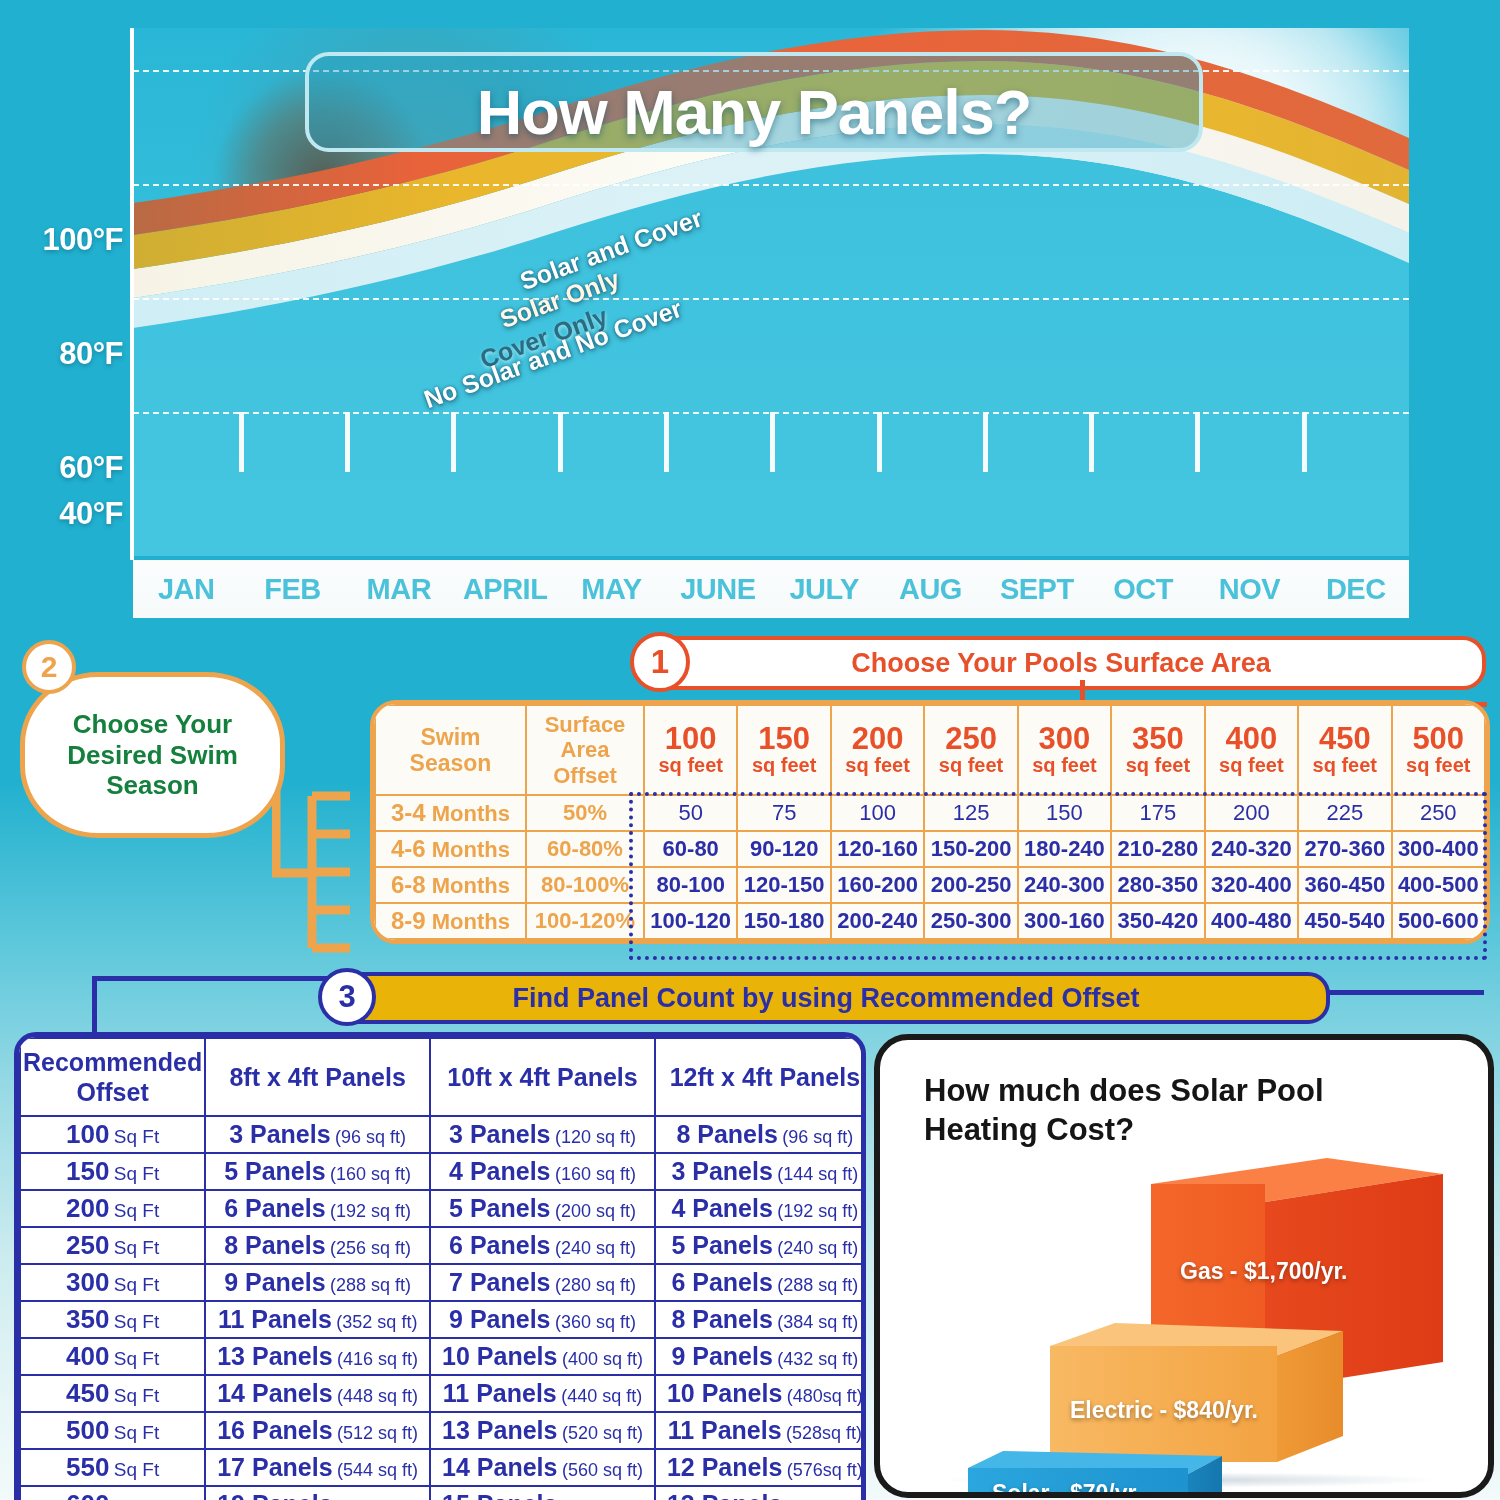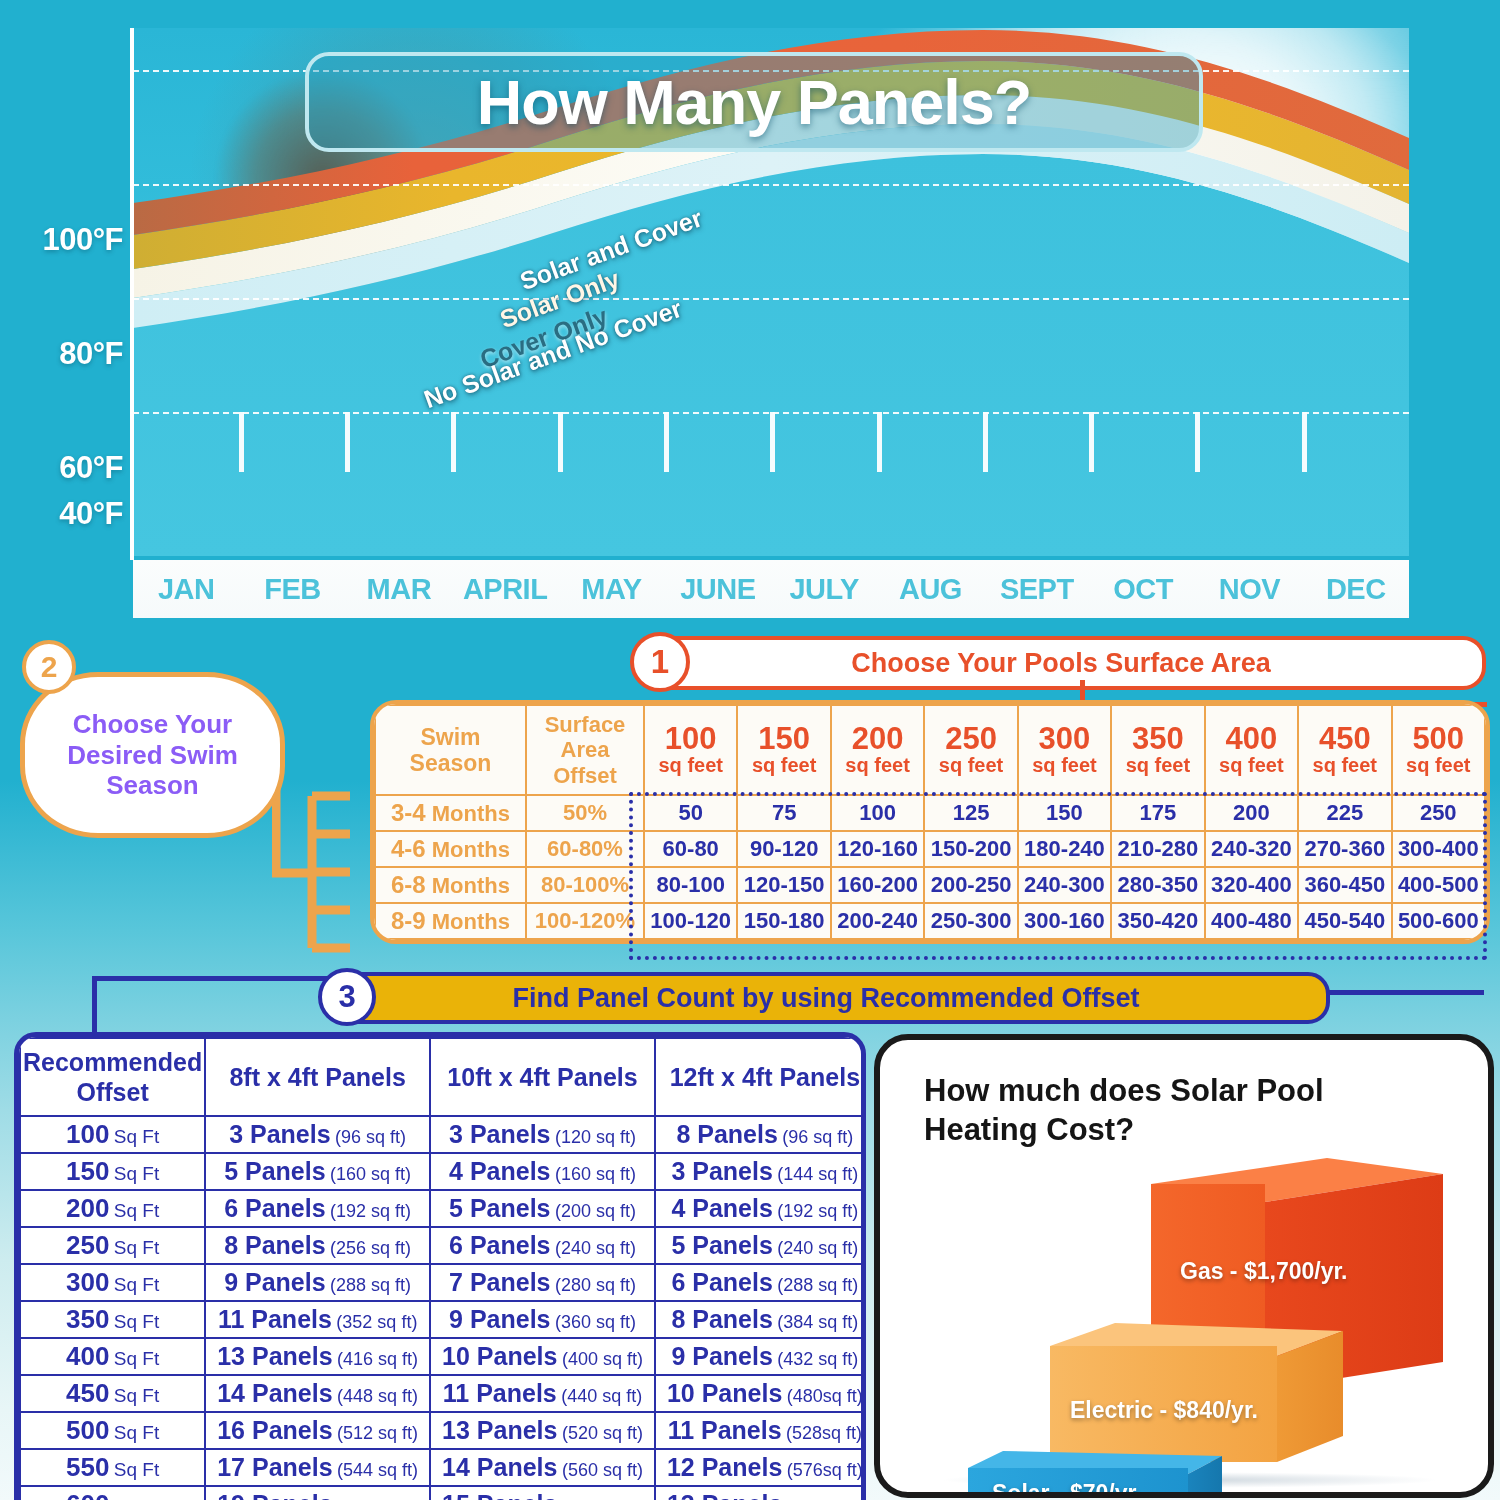--- a/index.html
+++ b/index.html
@@ -44,21 +44,21 @@
 
   #months{position:absolute;left:133px;top:560px;width:1276px;height:58px;
           background:linear-gradient(180deg,#fbfdfd 0%,#f6fafb 100%);display:flex;align-items:center;}
   #months div{flex:1;text-align:center;color:#4cc2da;font-weight:bold;font-size:29px;letter-spacing:-.5px;}
 
   
   #title-banner{
     position:absolute;left:305px;top:52px;width:890px;height:92px;
     border:4px solid #bfe8f0;border-radius:24px;
     background:rgba(40,160,190,.42);
-    display:flex;align-items:center;justify-content:center;z-index:5;
+    display:flex;align-items:flex-end;justify-content:center;z-index:5;
   }
   #title-banner span{color:#fff;font-size:63px;font-weight:bold;letter-spacing:-1px;
     text-shadow:0 3px 7px rgba(0,70,95,.5);}
 
   
   .sec-banner{position:absolute;display:flex;align-items:center;}
   #sec1-banner{left:636px;top:636px;width:842px;height:46px;
     border:4px solid #e8502a;border-radius:23px;background:#fff;justify-content:center;}
   #sec1-banner .btxt{color:#e8502a;font-size:27px;font-weight:bold;}
   .circnum{position:absolute;border-radius:50%;background:#fff;display:flex;
@@ -66,39 +66,39 @@
   #sec1-num{left:630px;top:632px;width:52px;height:52px;border:4px solid #e8502a;color:#e8502a;font-size:33px;}
 
   #sec1-stem{position:absolute;left:1080px;top:680px;width:5px;height:22px;background:#e8502a;}
   #sec1-rail{position:absolute;left:632px;top:702px;width:855px;height:5px;background:#e8502a;}
   .sec1-drop{position:absolute;top:702px;width:5px;height:30px;background:#e8502a;}
 
   
   #sec2-bubble{position:absolute;left:20px;top:672px;width:255px;height:156px;background:#fff;
     border:5px solid #eda44c;border-radius:78px/72px;display:flex;align-items:center;
     justify-content:center;text-align:center;z-index:4;}
-  #sec2-bubble span{color:#8b5cf6;font-size:26px;font-weight:bold;line-height:1.18;}
+  #sec2-bubble span{color:#15803d;font-size:26px;font-weight:bold;line-height:1.18;}
   #sec2-num{left:22px;top:640px;width:46px;height:46px;border:4px solid #eda44c;color:#eda44c;font-size:30px;}
   #sec2-bracket{position:absolute;left:272px;top:788px;width:130px;height:170px;z-index:3;}
 
   
   #surface-table{position:absolute;left:370px;top:700px;width:1112px;
     background:#fdfbf6;border:4px solid #eda44c;border-radius:26px;overflow:hidden;z-index:4;}
   #surface-table table{border-collapse:collapse;width:100%;}
   #surface-table td,#surface-table th{border:2px solid #eda44c;text-align:center;}
   .sh-season{width:145px;color:#eda44c;font-weight:bold;font-size:23px;line-height:1.15;padding:6px 2px;}
   .sh-offset{width:112px;color:#eda44c;font-weight:bold;font-size:22px;line-height:1.15;padding:6px 2px;}
   .sh-area{color:#e8502a;font-weight:bold;padding:2px 1px;}
   .sh-area .n{display:block;font-size:31px;line-height:1.0;}
   .sh-area .u{display:block;font-size:20px;line-height:1.1;}
   .r-season{color:#eda44c;font-weight:bold;font-size:22px;padding:3px 4px;text-align:center;white-space:nowrap;}
   .r-season b{font-size:24px;}
   .r-offset{color:#eda44c;font-weight:bold;font-size:22px;padding:3px 2px;}
   .r-val{color:#2a2fa8;font-weight:bold;font-size:22px;padding:3px 2px;white-space:nowrap;}
-  #surface-table tr.firstdata .r-val{font-weight:bold;margin-left:36px;}
+  #surface-table tr.firstdata .r-val{font-weight:normal;margin-left:36px;}
   #dotted-box{position:absolute;left:629px;top:792px;width:850px;height:160px;
     border:4px dotted #2a2fa8;z-index:6;pointer-events:none;border-radius:2px;}
 
   
   #sec3-banner{left:322px;top:972px;width:1000px;height:44px;
     border:4px solid #2a2fa8;border-radius:22px;background:#eab308;justify-content:center;}
   #sec3-banner .btxt{color:#2a2fa8;font-size:27px;font-weight:bold;}
   #sec3-num{left:318px;top:968px;width:50px;height:50px;border:4px solid #2a2fa8;color:#2a2fa8;font-size:31px;}
   #sec3-left-rail{position:absolute;left:92px;top:976px;width:5px;height:60px;background:#2a2fa8;}
   #sec3-left-top{position:absolute;left:92px;top:976px;width:240px;height:5px;background:#2a2fa8;}

